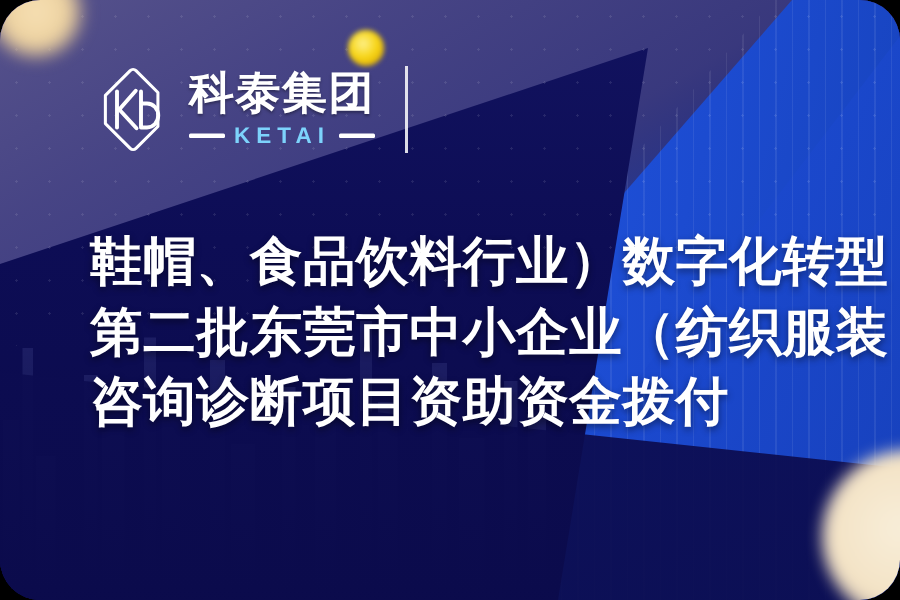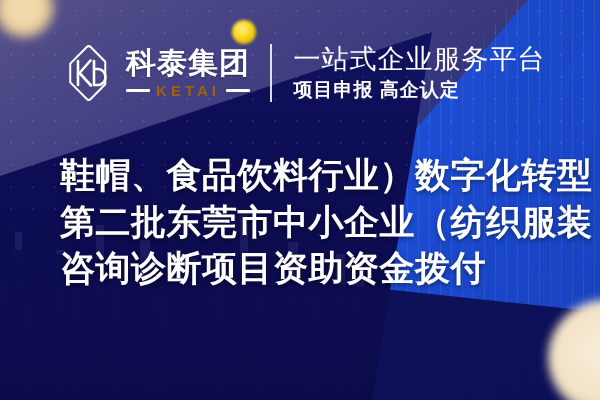--- a/index.html
+++ b/index.html
@@ -5,20 +5,21 @@
   * { margin:0; padding:0; box-sizing:border-box; }
   html,body{ background:#000; }
   body{
     font-family:"Liberation Sans","DejaVu Sans",sans-serif;
   }
   #banner{
     position:relative;
     width:600px; height:400px;
     overflow:hidden;
     background:#0b0b50;
+    border-radius:27px;
   }
 
   
   .bg-layer{ position:absolute; inset:0; }
 
   
   .bg-base{
     background:
       radial-gradient(120% 90% at 78% 58%, #1446c8 0%, #12309a 30%, #0d1467 58%, #0b0b4e 80%),
       linear-gradient(160deg,#3a3a86 0%, #29276f 22%, #14125c 50%, #0b0b4e 100%);
@@ -113,21 +114,21 @@
     color:#fff; font-size:30px; font-weight:700; letter-spacing:1px;
     line-height:1.05; white-space:nowrap;
     text-shadow:0 1px 2px rgba(0,0,0,.35);
   }
   .logo-en{
     display:flex; align-items:center; gap:6px;
     margin-top:3px; width:100%; justify-content:center;
   }
   .logo-en .dash{ height:3px; background:#fff; flex:1 1 auto; min-width:10px; border-radius:1px; }
   .logo-en .word{
-    color:#a16207; font-size:15px; font-weight:700; letter-spacing:4px; white-space:nowrap;
+    color:#7dd3fc; font-size:15px; font-weight:700; letter-spacing:4px; white-space:nowrap;
   }
   .divider{
     width:1.5px; height:58px; background:rgba(255,255,255,.85);
     margin:0 22px 0 20px; flex:0 0 auto;
   }
   .tagline{ display:flex; flex-direction:column; }
   .tag-main{
     color:#fff; font-size:27px; font-weight:400; letter-spacing:1px;
     line-height:1.12; white-space:nowrap;
   }
@@ -201,24 +202,20 @@
       <span class="logo-cn">科泰集团</span>
       <span class="logo-en">
         <span class="dash"></span>
         <span class="word">KETAI</span>
         <span class="dash"></span>
       </span>
     </span>
 
     <span class="divider"></span>
 
-    <span class="tagline">
-      <span class="tag-main">一站式企业服务平台</span>
-      <span class="tag-sub">项目申报 高企认定</span>
-    </span>
   </div>
 
   <div class="title">
     <span class="ln">鞋帽、食品饮料行业）数字化转型</span>
     <span class="ln">第二批东莞市中小企业（纺织服装</span>
     <span class="ln">咨询诊断项目资助资金拨付</span>
   </div>
 
 </div>
 

